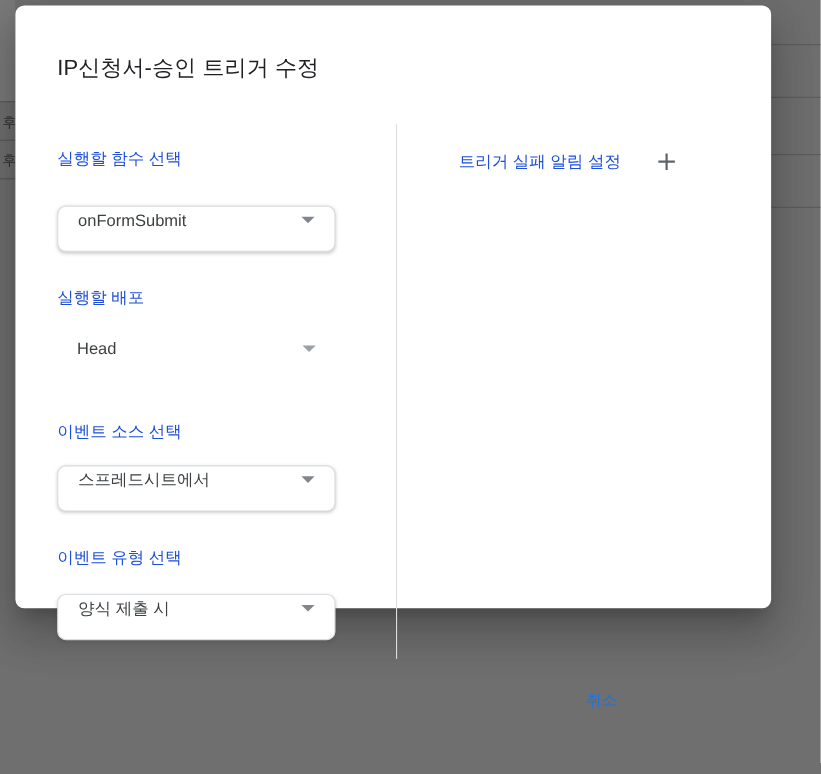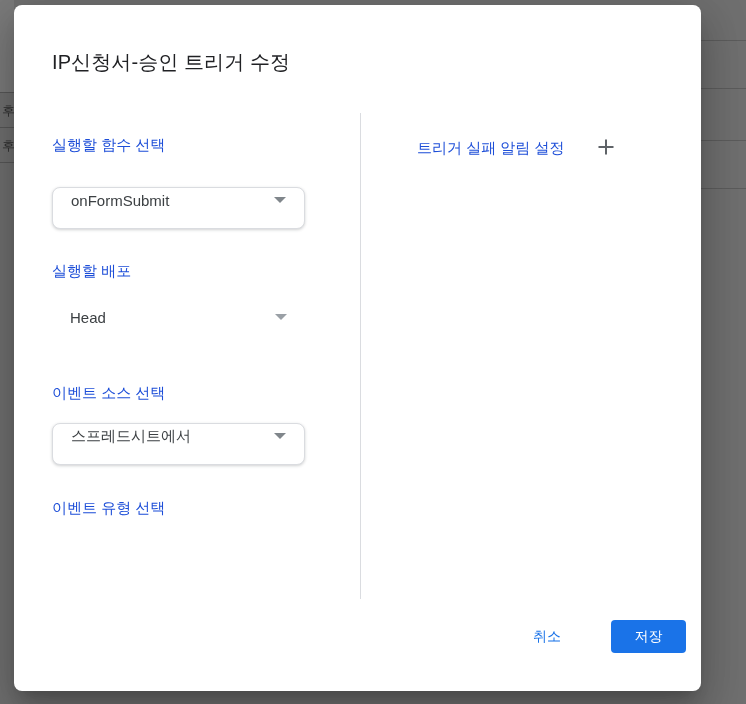--- a/index.html
+++ b/index.html
@@ -31,21 +31,21 @@
   .bg-right {
     position: absolute; left: 701px; top: 0; width: 45px; height: 704px;
     overflow: hidden;
   }
   .bg-hline {
     position: absolute; left: 0; width: 45px; height: 1px; background: #5c5c5c;
   }
 
   
   .dialog {
-    position: absolute; left: 14px; top: 5px; width: 687px; height: 686px;
+    position: absolute; left: 14px; top: 5px; width: 687px; height: 548px;
     background: #ffffff; border-radius: 8px;
     box-shadow: 0 24px 38px 3px rgba(0,0,0,0.14),
                 0 9px 46px 8px rgba(0,0,0,0.12),
                 0 11px 15px -7px rgba(0,0,0,0.2);
   }
   .dialog-title {
     position: absolute; left: 38px; top: 43px;
     font-size: 20px; font-weight: 400; color: #202124;
     letter-spacing: 0.1px; line-height: 28px; white-space: nowrap;
   }
@@ -143,26 +143,29 @@
     <span class="caret"></span>
   </div>
 
   <div class="field-label" style="top:378px">이벤트 소스 선택</div>
   <div class="select raised" style="top:418px">
     <span class="select-value">스프레드시트에서</span>
     <span class="caret"></span>
   </div>
 
   <div class="field-label" style="top:493px">이벤트 유형 선택</div>
+  <div class="select raised" style="top:535px">
+    <span class="select-value">양식 제출 시</span>
+    <span class="caret"></span>
+  </div>
 
   <div class="field-label right" style="top:133px">트리거 실패 알림 설정</div>
 
   <button class="add-btn">
     <svg width="18" height="18" viewBox="0 0 18 18">
       <path d="M9 1.5 V16.5 M1.5 9 H16.5" stroke="#5f6368" stroke-width="2" fill="none"></path>
     </svg>
   </button>
 
 
   <button class="btn-cancel">취소</button>
-  <button class="btn-save">저장</button>
 
 </div>
 
 </body></html>

